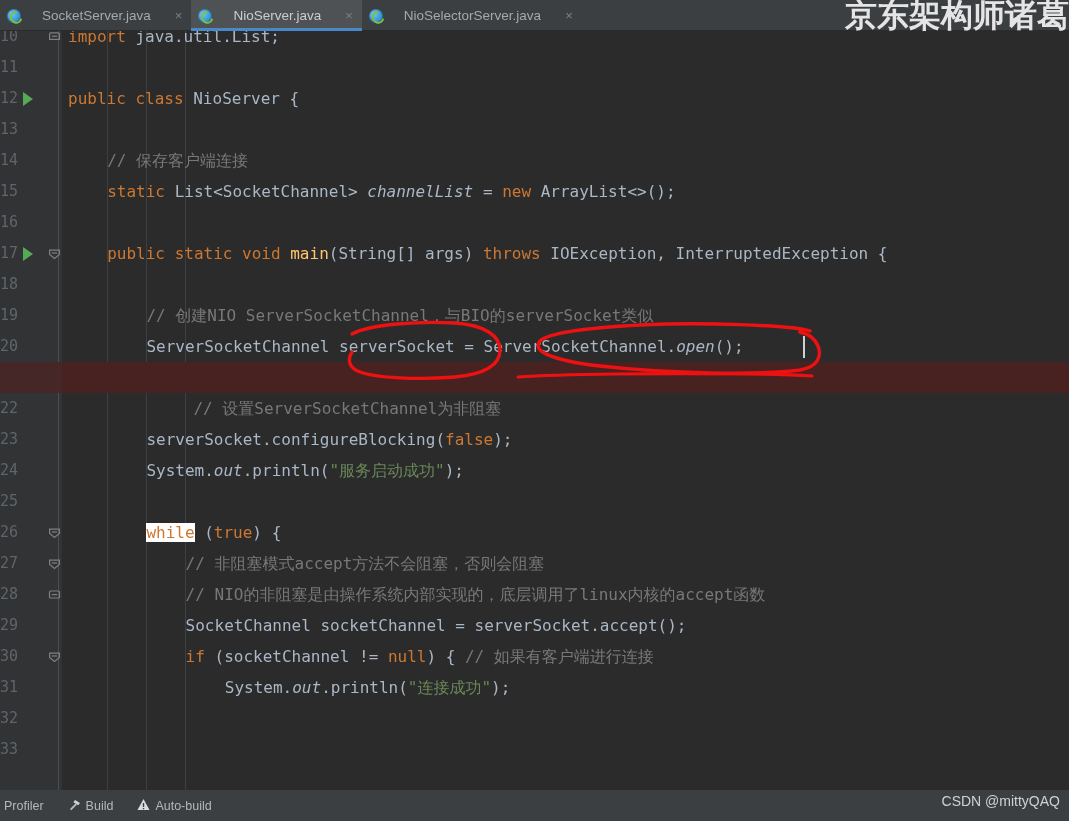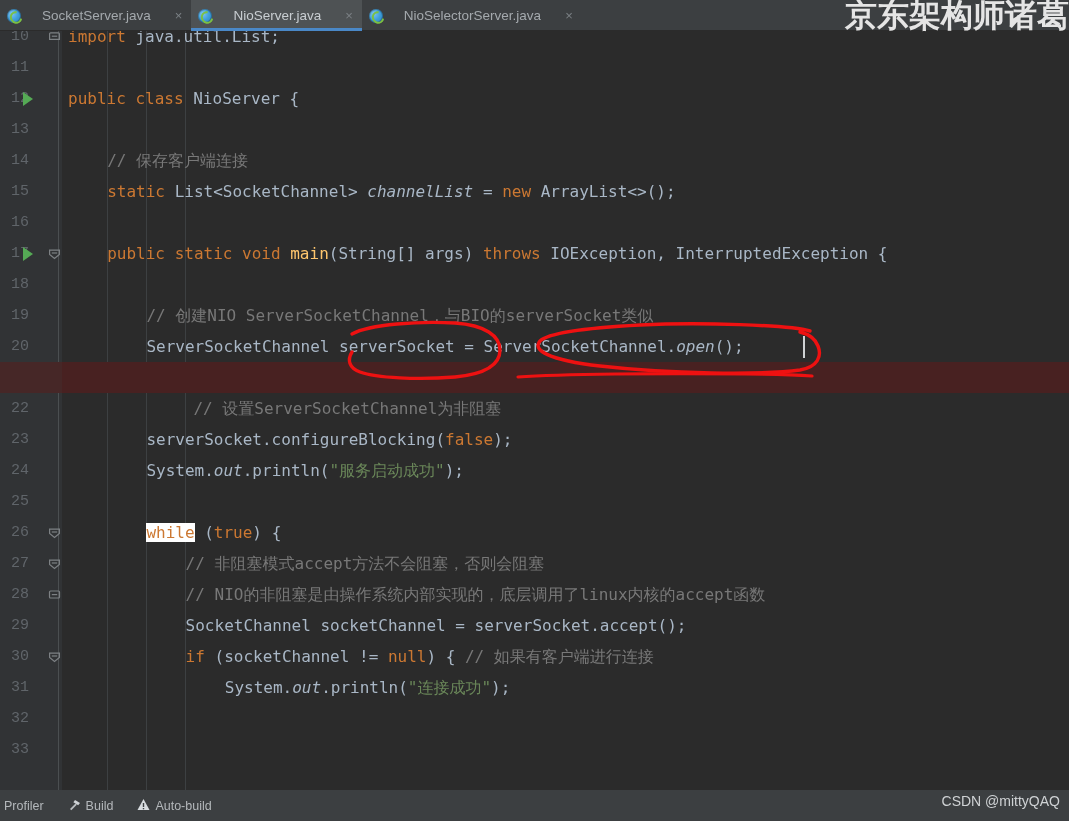--- a/index.html
+++ b/index.html
@@ -52,22 +52,22 @@
     position:absolute;left:45px;top:0;width:17px;height:759px;
   }
   
   #foldline{
     position:absolute;left:58px;top:0;width:1px;height:759px;background:#4b4f51;
   }
   #codepane{
     position:absolute;left:62px;top:0;right:0;height:759px;
   }
   .lno{
-    position:absolute;left:0;width:40px;text-align:center;height:31px;line-height:31px;
-    font-size:15px;color:#60656a;font-family:Liberation Mono, monospace;
+    position:absolute;left:0;width:40px;text-align:left;height:31px;line-height:31px;
+    font-size:15px;color:#60656a;
   }
   .lno.cur{color:#a4a8ab;font-weight:bold;}
   .code{position:absolute;left:0;height:31px;line-height:31px;white-space:pre;}
 
   
   #bpline{
     position:absolute;left:62px;right:0;height:31px;background:#482121;
   }
   #bpline-gut{
     position:absolute;left:0;width:62px;height:31px;background:#462727;

